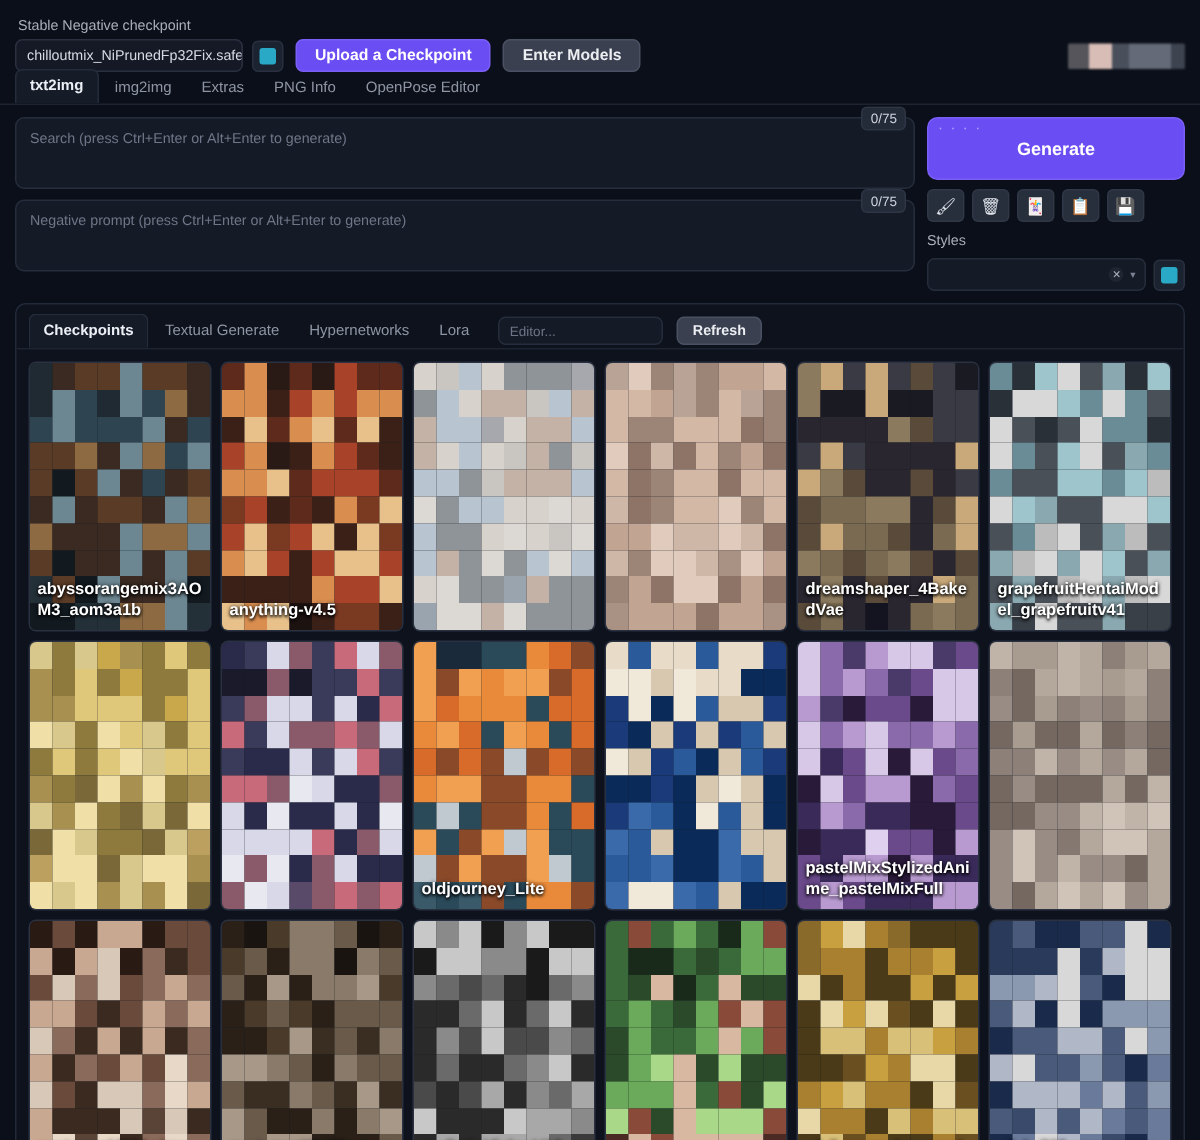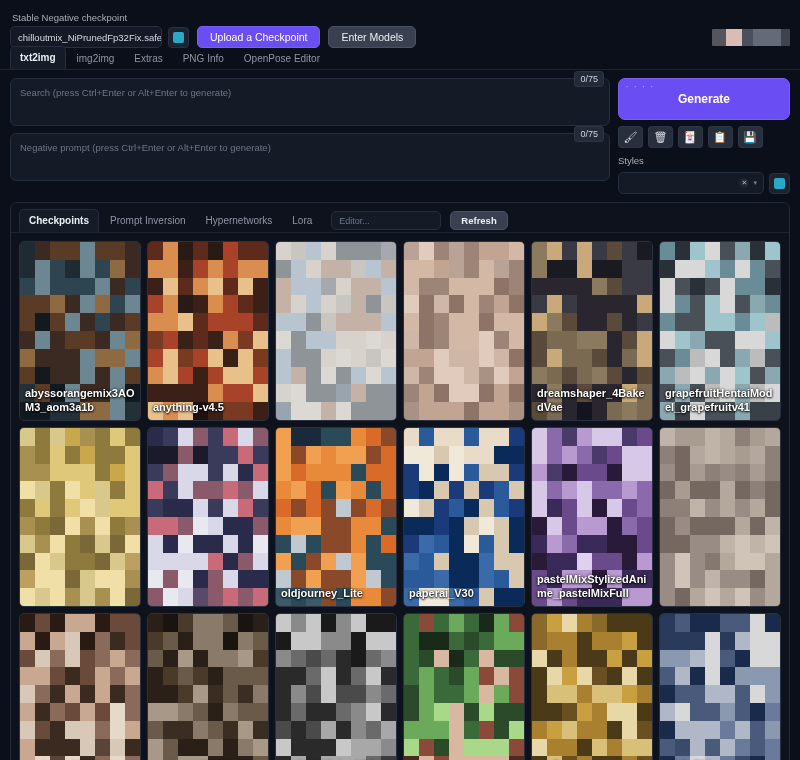--- a/index.html
+++ b/index.html
@@ -45,21 +45,21 @@
     display: flex; align-items: center; justify-content: center;
   }
   .sq-teal {
     width: 11px; height: 11px; border-radius: 2px;
     background: #2aa9c6;
     display: block;
   }
   .btn {
     height: 22px; border-radius: 5px;
     display: flex; align-items: center; justify-content: center;
-    font-size: 10.5px; font-weight: normal;
+    font-size: 10.5px; font-weight: bold;
     padding: 0 12px; white-space: nowrap;
   }
   .btn-primary { background: #6b4df4; color: #ffffff; border: 1px solid #7a5ef6; }
   .btn-secondary { background: #3a4050; color: #eceef2; border: 1px solid #4a5162; }
   .blurred-user {
     margin-left: auto;
     width: 78px; height: 17px;
     margin-bottom: 2px;
     background: linear-gradient(90deg,#55555b 0%,#55555b 18%,#d7bdb6 18%,#d7bdb6 38%,#4a4f5c 38%,#4a4f5c 52%,#646a78 52%,#646a78 88%,#3e4350 88%,#3e4350 100%);
     filter: blur(0.6px);
@@ -291,21 +291,21 @@
         <div class="icon-btn-teal">
           <span class="sq-teal"></span>
         </div>
       </div>
     </div>
   </div>
 
   <div class="en-panel">
     <div class="en-tabs">
       <div class="en-tab active">Checkpoints</div>
-      <div class="en-tab">Prompt Inversion</div>
+      <div class="en-tab">Textual Generate</div>
       <div class="en-tab">Hypernetworks</div>
       <div class="en-tab">Lora</div>
       <div class="search-input">Editor...</div>
       <div class="refresh-btn">Refresh</div>
     </div>
     <div class="cards-grid" id="cards-grid">
         <div class="card">
           <div class="card-art">
             <div class="px">
               <i style="background: rgb(31, 42, 51);"></i>
@@ -1162,21 +1162,20 @@
               <i style="background: rgb(58, 106, 170);"></i>
               <i style="background: rgb(240, 232, 216);"></i>
               <i style="background: rgb(240, 232, 216);"></i>
               <i style="background: rgb(58, 106, 170);"></i>
               <i style="background: rgb(42, 90, 154);"></i>
               <i style="background: rgb(216, 200, 176);"></i>
               <i style="background: rgb(10, 42, 90);"></i>
               <i style="background: rgb(10, 42, 90);"></i>
             </div>
           </div>
-          <div class="card-name">paperai_V30</div>
         </div>
         <div class="card">
           <div class="card-art">
             <div class="px">
               <i style="background: rgb(216, 200, 232);"></i>
               <i style="background: rgb(138, 106, 170);"></i>
               <i style="background: rgb(74, 58, 106);"></i>
               <i style="background: rgb(184, 154, 208);"></i>
               <i style="background: rgb(216, 200, 232);"></i>
               <i style="background: rgb(216, 200, 232);"></i>

